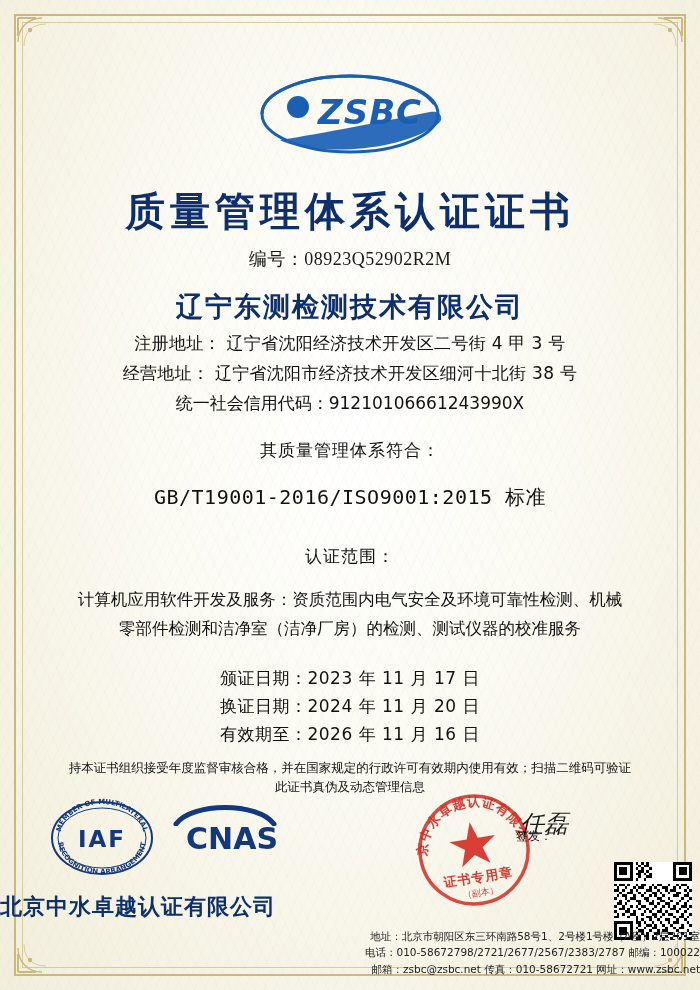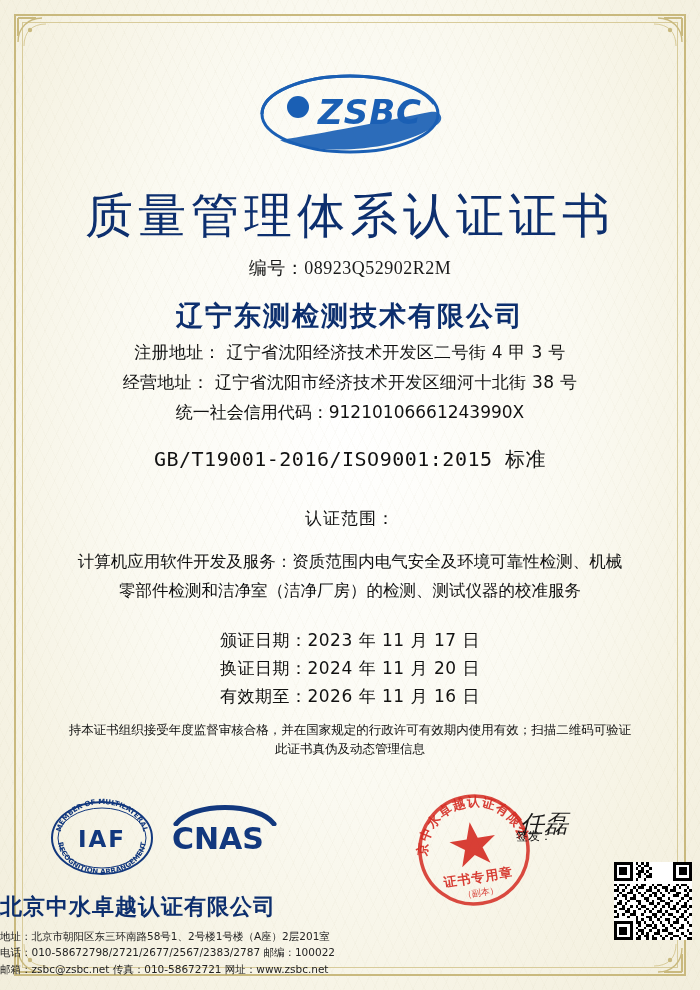--- a/index.html
+++ b/index.html
@@ -63,22 +63,22 @@
     margin-top: 32px;
     height: 116px;
     display: flex;
     justify-content: center;
   }
 
   
   .main-title {
     margin-top: 10px;
     font-family: "DejaVu Sans", sans-serif;
-    font-weight: normal;
-    font-size: 48px;
+    font-weight: bold;
+    font-size: 40px;
     letter-spacing: 5px;
     color: #0d2f6e;
     line-height: 1.15;
   }
   .cert-no {
     margin-top: 13px;
     font-size: 18px;
     color: #1a1a1a;
     letter-spacing: 0.5px;
   }
@@ -156,21 +156,21 @@
   }
   .iaf {
     position: absolute;
     left: 50px; top: 8px;
     width: 104px; height: 84px;
   }
   .cnas {
     position: absolute;
     left: 172px; top: 16px;
     width: 106px; height: 68px;
-    display: flex; align-items: center; justify-content: flex-start;
+    display: flex; align-items: center; justify-content: flex-end;
   }
   .cnas-text {
     font-family: "DejaVu Sans", sans-serif;
     font-weight: bold;
     font-size: 30px;
     color: #12387e;
     letter-spacing: 0px;
   }
   .cnas-arc {
     position: absolute;
@@ -220,25 +220,26 @@
     left: 0; right: 0;
     top: 892px;
     font-family: "DejaVu Sans", sans-serif;
     font-weight: bold;
     font-size: 22px;
     letter-spacing: 1px;
     color: #0d2f6e;
   }
   .footer-info {
     position: absolute;
-    left: 0; right: 8px;
+    left: 0; right: 0;
     top: 928px;
     font-size: 10.5px;
     color: #222;
     line-height: 1.55;
+    text-align: right;
   }
 
   .chinese { font-family: "DejaVu Sans", sans-serif; }
 </style>
 </head>
 <body>
 
 <div class="certificate">
   <div class="texture"></div>
   <div class="border-outer"></div>
@@ -294,20 +295,21 @@
 
     <div class="cert-no">编号：08923Q52902R2M</div>
 
 
     <div class="company chinese">辽宁东测检测技术有限公司</div>
 
     <div class="addr-line chinese">注册地址： 辽宁省沈阳经济技术开发区二号街 4 甲 3 号</div>
     <div class="addr-line chinese">经营地址： 辽宁省沈阳市经济技术开发区细河十北街 38 号</div>
     <div class="credit-line chinese">统一社会信用代码：91210106661243990X</div>
 
+    <div class="conform chinese">其质量管理体系符合：</div>
 
     <div class="standard">GB/T19001-2016/ISO9001:2015 标准</div>
 
     <div class="scope-title chinese">认证范围：</div>
     <div class="scope-body chinese">
       <div>计算机应用软件开发及服务：资质范围内电气安全及环境可靠性检测、机械</div>
       <div>零部件检测和洁净室（洁净厂房）的检测、测试仪器的校准服务</div>
     </div>
 
     <div class="dates chinese">

